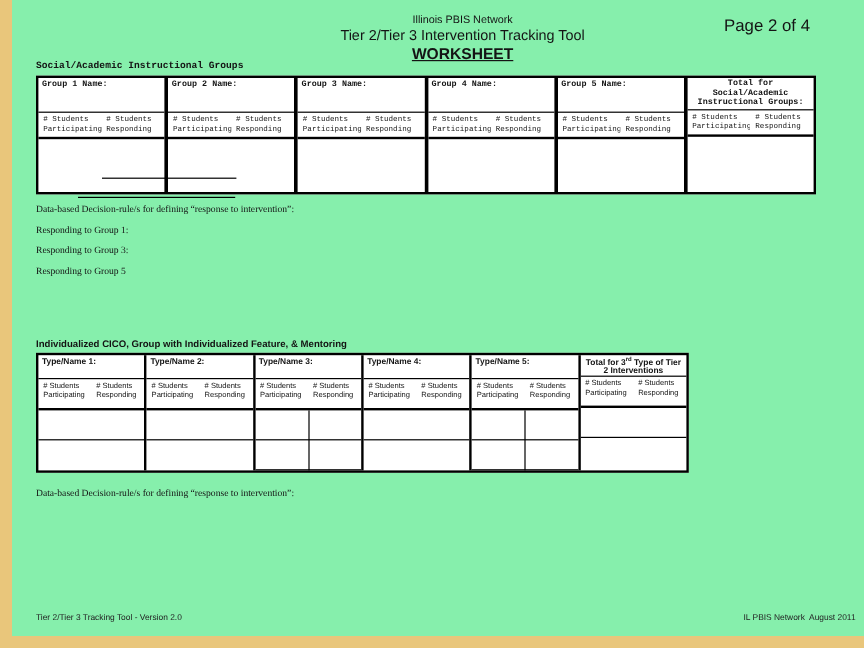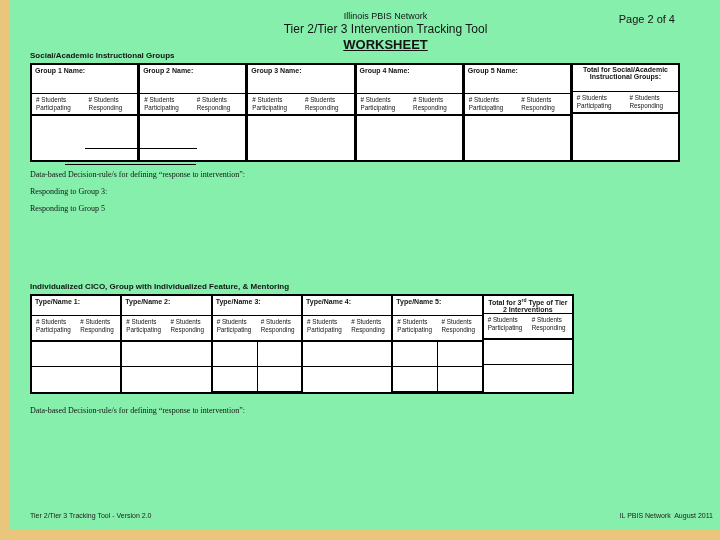--- a/index.html
+++ b/index.html
@@ -12,23 +12,23 @@
   .page {
     position:absolute; left:10px; top:0; width:695px; height:530px;
     background:#86efac;
     padding-left:28px;
   }
   
   .doc-header { position:relative; padding-top:11px; text-align:center; }
   .hdr-org   { font-size:9px; }
   .hdr-title { font-size:12px; font-weight:normal; margin-top:1px; }
   .hdr-sub   { font-size:13px; font-weight:bold; text-decoration:underline; margin-top:1px; }
-  .page-number { position:absolute; top:13px; right:58px; font-size:11px; }
-  
-  .section1 { position:absolute; left:20px; top:51px; width:650px; }
+  .page-number { position:absolute; top:13px; right:58px; font-size:14px; }
+  
+  .section1 { position:absolute; left:20px; top:51px; width:650px;font-family:Liberation Mono, monospace; }
   .section2 { position:absolute; left:20px; top:282px; width:544px; }
   .section-heading { font-size:8px; font-weight:bold; margin-bottom:3px; }
   
   .itable { display:flex; border:2px solid #000; background:#fff; }
   .itable .col { flex:1 1 0; min-width:0; }
   #table1 .col + .col { border-left:3px solid #000; }
   #table2 .col + .col { border-left:2px solid #000; }
   .col-name { border-bottom:1px solid #000; font-weight:bold; font-size:7px; padding:2px 3px; overflow:hidden; }
   #table1 .col-name { height:24px; }
   #table2 .col-name { height:15px; }
@@ -169,20 +169,21 @@
           <div class="col-body">
             <div class="body-row"></div>
           </div>
         </div>
       </div>
   </div>
 
   <div class="decision-block decision1">
     <div>Data-based Decision-rule/s for defining “response to intervention”:</div>
     <div id="rules1">
+        <div>Responding to Group 1:</div>
         <div>Responding to Group 3:</div>
         <div>Responding to Group 5</div>
       </div>
   </div>
 
   <div class="section2">
     <div class="section-heading">Individualized CICO, Group with Individualized Feature, &amp; Mentoring</div>
     <div class="itable" id="table2">
         <div class="col">
           <div class="col-name">Type/Name 1:</div>

